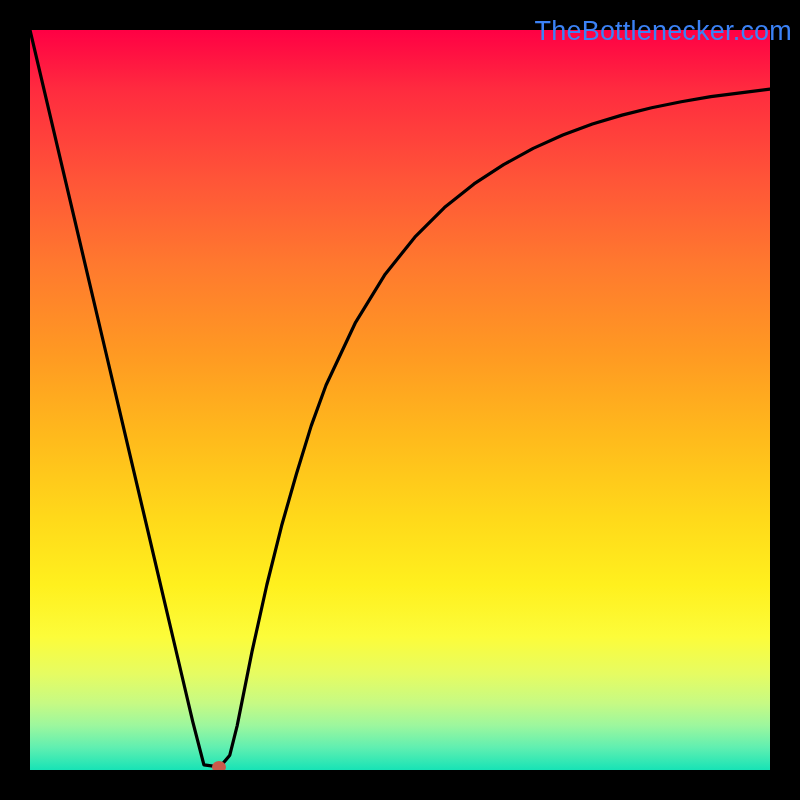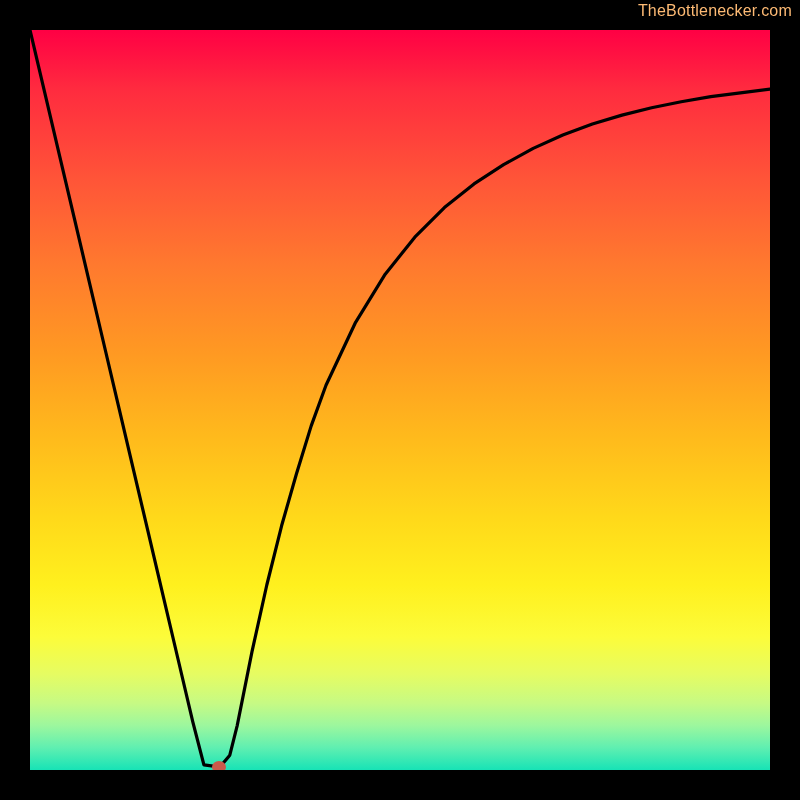--- a/index.html
+++ b/index.html
@@ -12,24 +12,24 @@
     overflow: hidden;
   }
   .frame {
     position: relative;
     width: 800px;
     height: 800px;
     background: #000;
   }
   .attribution {
     position: absolute;
-    top: 2px;
+    top: 16px;
     right: 8px;
-    color: #fdba74;
-    font-size: 16px;
+    color: #3b82f6;
+    font-size: 27px;
     font-weight: 400;
     letter-spacing: 0.2px;
     z-index: 5;
   }
   .plot-rect {
     position: absolute;
     left: 30px;
     top: 30px;
     width: 740px;
     height: 740px;

